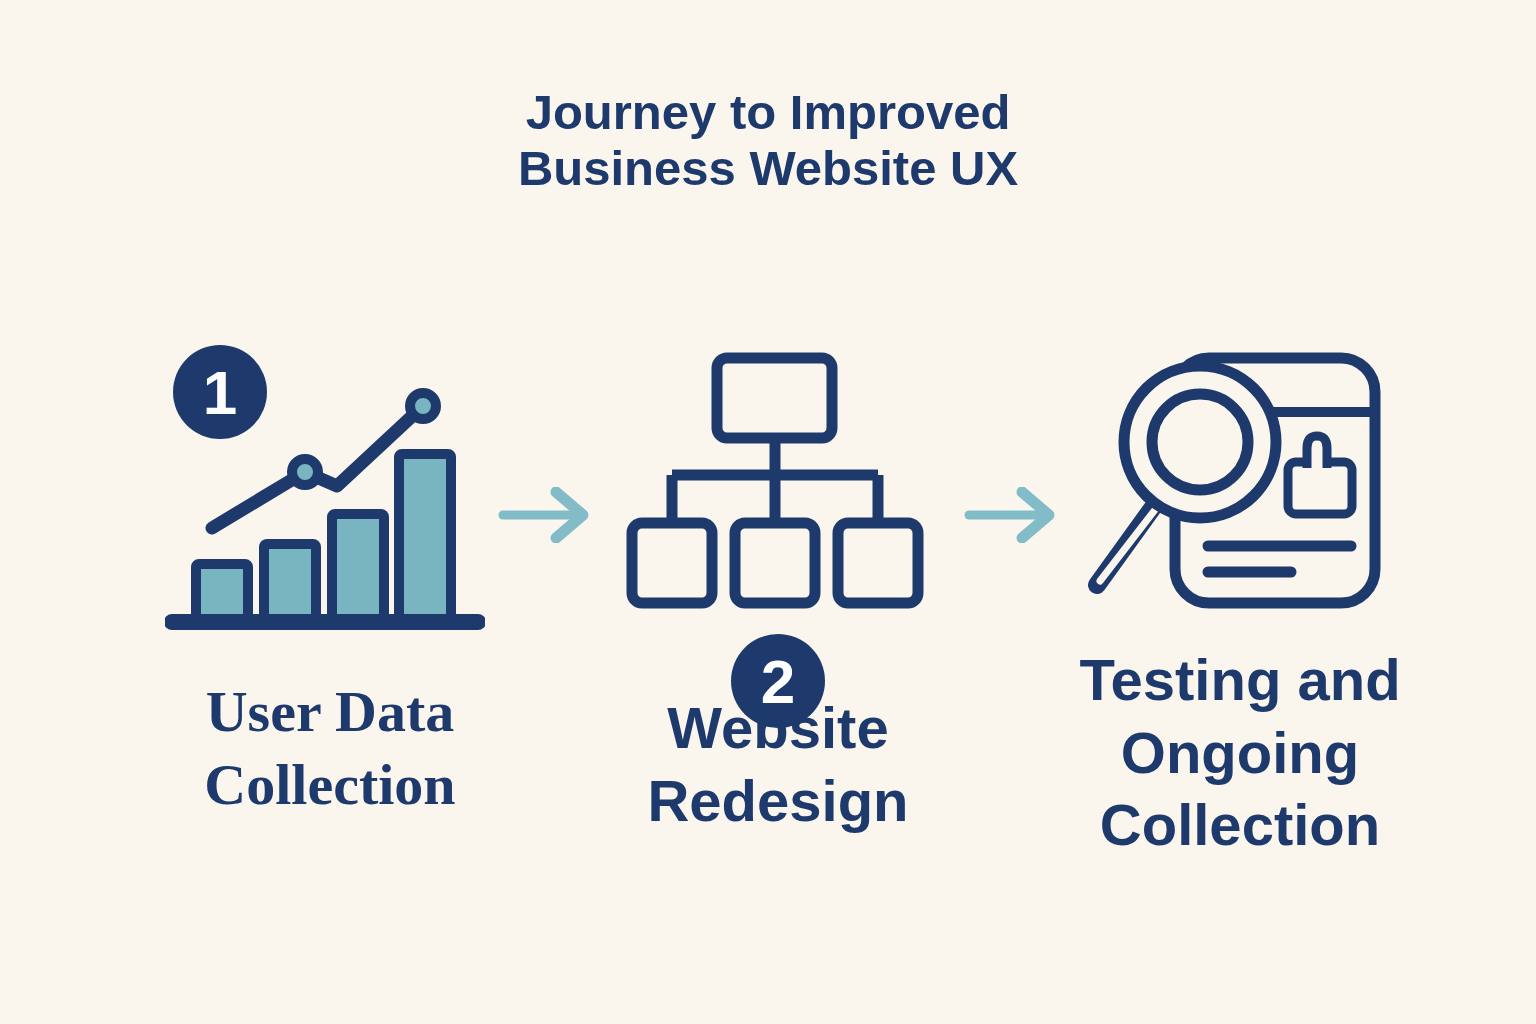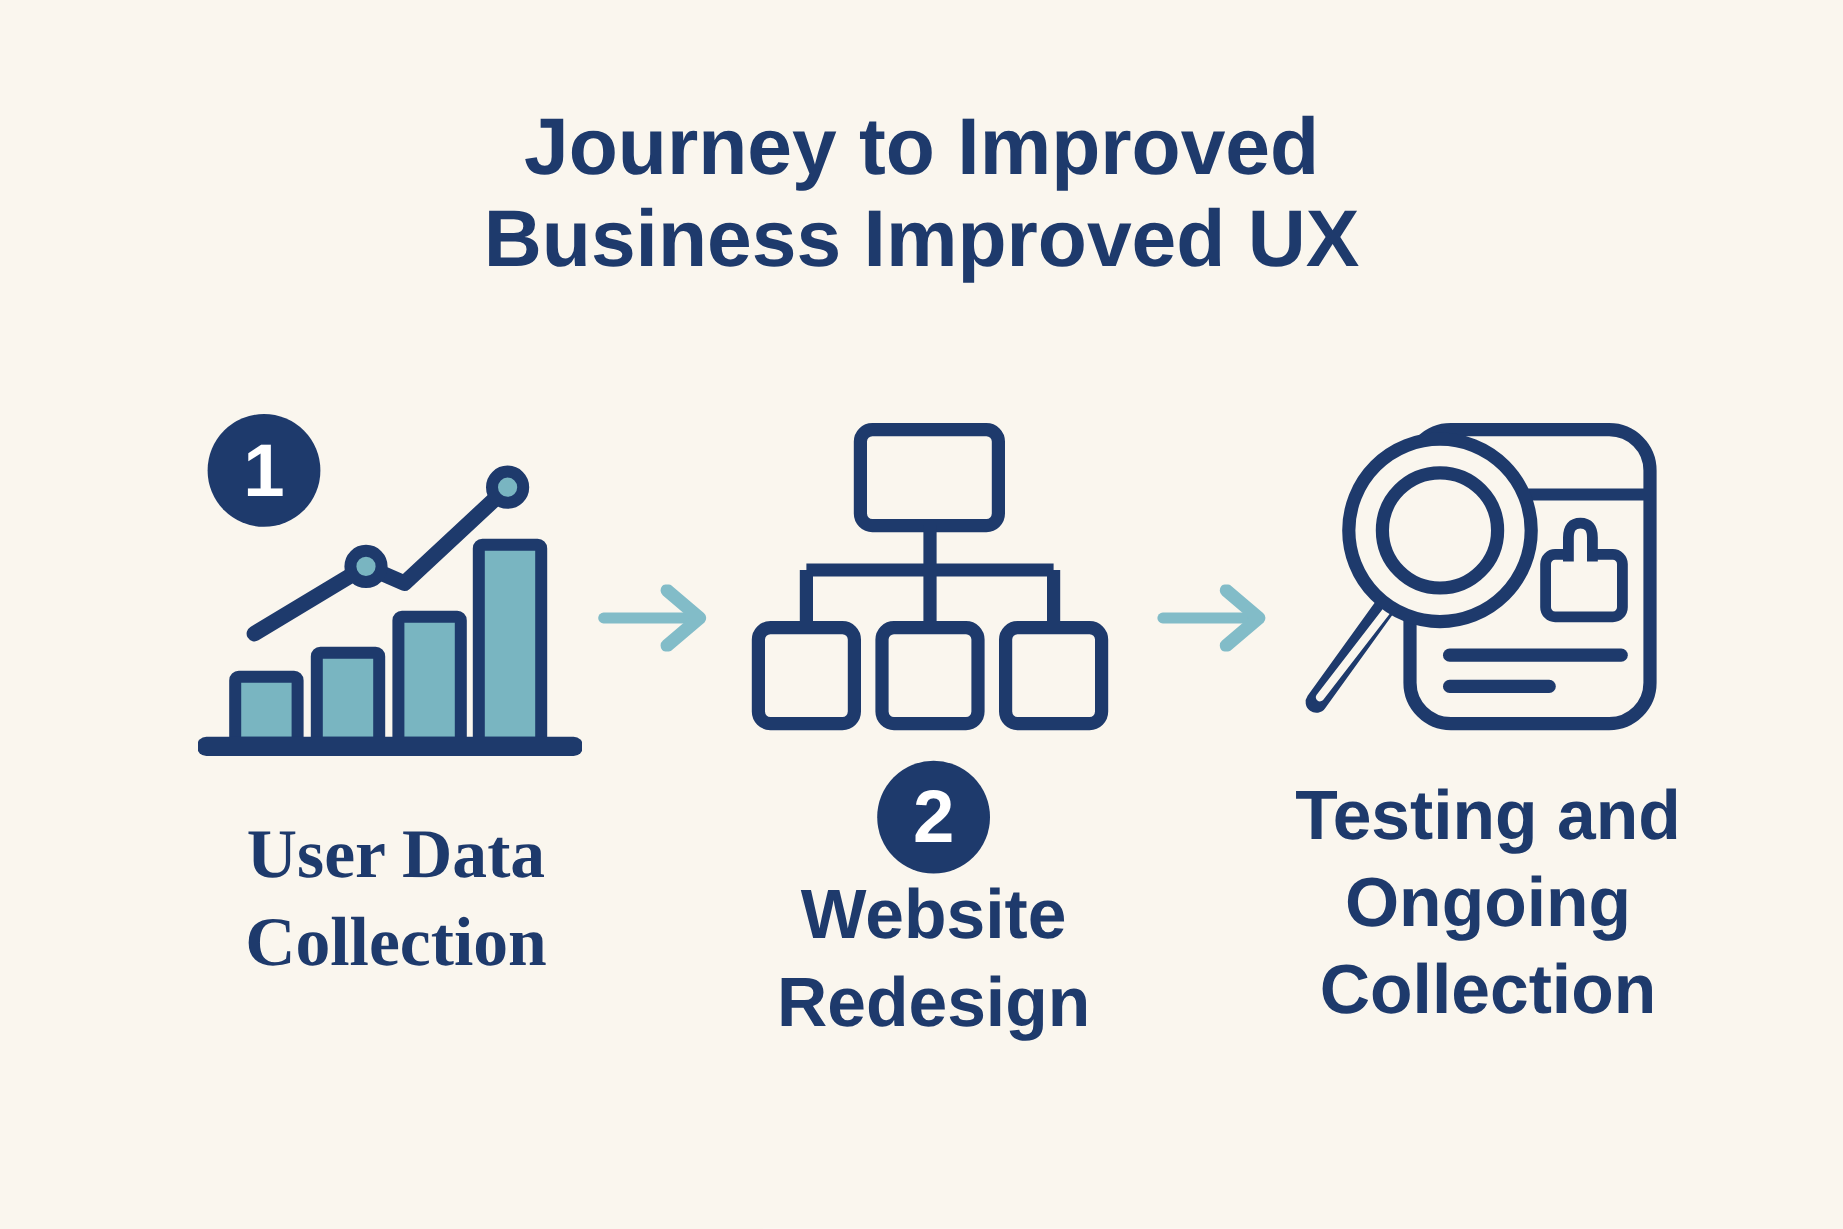--- a/index.html
+++ b/index.html
@@ -11,21 +11,21 @@
     font-family: "Liberation Sans", sans-serif;
     overflow: hidden;
   }
   .title {
     position: absolute;
     top: 84px;
     left: 0;
     width: 100%;
     text-align: center;
     color: var(--navy, #1e3a6c);
-    font-size: 67px;
+    font-size: 49px;
     font-weight: 700;
     line-height: 1.15;
     letter-spacing: 0px;
   }
   .badge {
     position: absolute;
     width: 94px;
     height: 94px;
     border-radius: 50%;
     background: var(--navy, #1e3a6c);
@@ -46,38 +46,38 @@
   #arrow-2 { left: 963px; top: 487px; }
   .step-label {
     position: absolute;
     text-align: center;
     color: var(--navy, #1e3a6c);
     font-size: 58px;
     font-weight: 700;
     line-height: 1.25;
   }
   #label-1 { left: 110px; top: 676px; width: 440px; font-family: Liberation Serif, serif; }
-  #label-2 { left: 558px; top: 727px; width: 440px; }
+  #label-2 { left: 558px; top: 692px; width: 440px; }
   #label-3 { left: 1010px; top: 644px; width: 460px; }
 
   
   .s-navy { stroke: var(--navy, #1e3a6c); }
   .s-teal { stroke: var(--arrow-teal, #7fbac6); }
   .f-teal { fill: var(--teal, #79b5c1); }
   .f-bg   { fill: var(--background, #faf6ee); }
   .f-none { fill: none; }
 </style>
 </head>
 <body>
 
 <div class="canvas">
 
   <div class="title">
     <div>Journey to Improved</div>
-    <div>Business Improved UX</div>
+    <div>Business Website UX</div>
   </div>
 
   <svg id="icon-1" class="icon-svg" width="320" height="312" viewBox="0 0 320 312">
 
     <rect class="f-teal s-navy" x="31" y="226" width="52" height="55" rx="3" stroke-width="10"></rect>
     <rect class="f-teal s-navy" x="99" y="206" width="52" height="75" rx="3" stroke-width="10"></rect>
     <rect class="f-teal s-navy" x="167" y="176" width="52" height="105" rx="3" stroke-width="10"></rect>
     <rect class="f-teal s-navy" x="234" y="116" width="52" height="165" rx="3" stroke-width="10"></rect>
 
     <line class="s-navy" x1="7" y1="284" x2="313" y2="284" stroke-width="16" stroke-linecap="round"></line>

